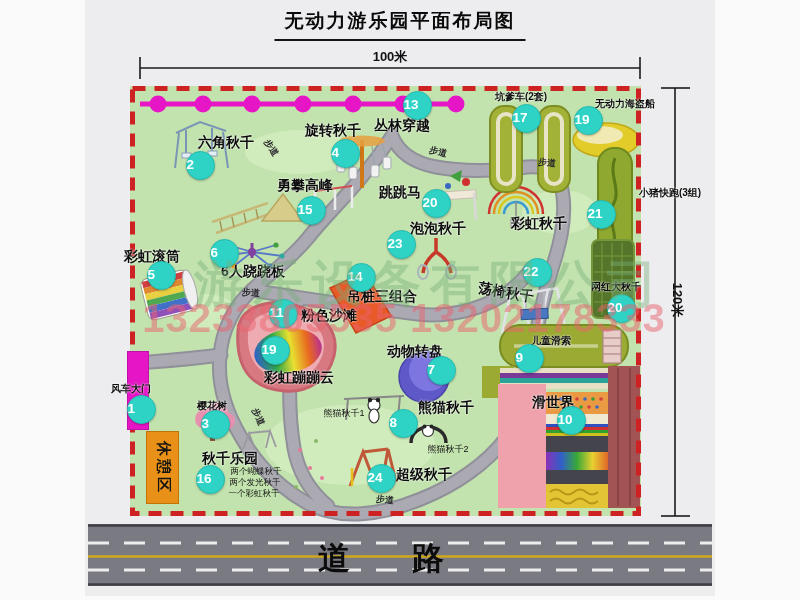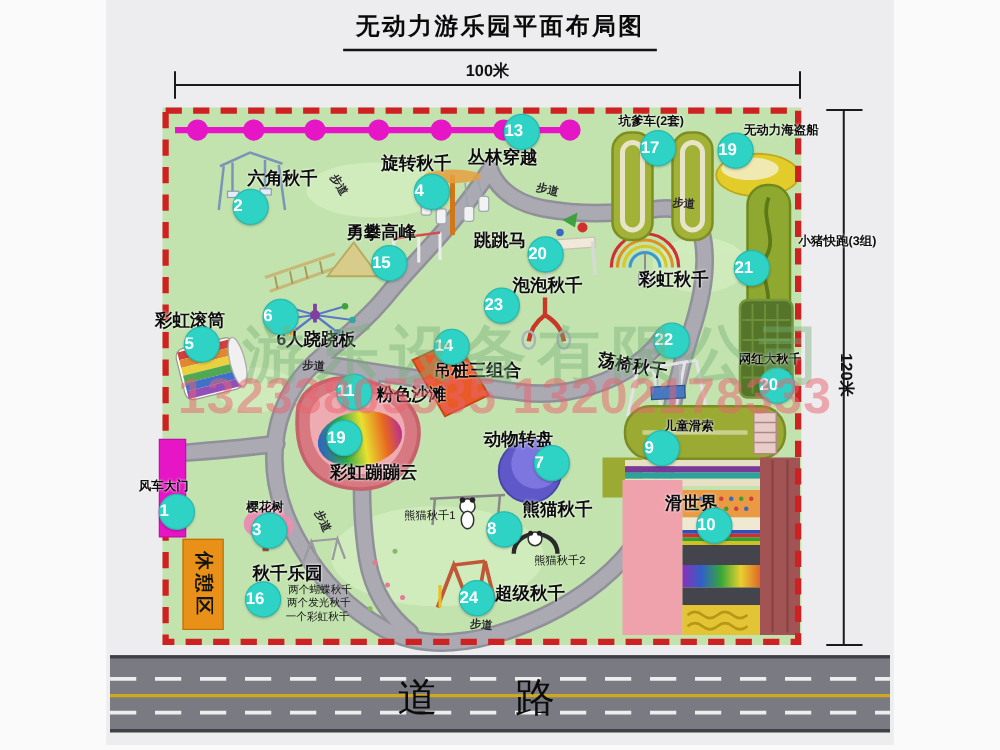--- a/index.html
+++ b/index.html
@@ -16,21 +16,21 @@
   .tiny{position:absolute;transform:translate(-50%,-50%);font-size:8.5px;font-weight:normal;color:#111;
         white-space:nowrap;z-index:30;}
   #title{position:absolute;left:50%;top:8px;transform:translateX(-50%);font-size:19px;font-weight:bold;
          letter-spacing:2px;color:#0a0a0a;border-bottom:2.5px solid #141414;padding:0 10px 5px;z-index:40;}
   #dimTop{position:absolute;left:390px;top:57px;transform:translate(-50%,-50%);font-size:13px;font-weight:bold;color:#111;z-index:40;}
   #dimRight{position:absolute;left:677px;top:300px;transform:translate(-50%,-50%) rotate(90deg);font-size:13px;font-weight:bold;color:#111;z-index:40;}
   #gate{position:absolute;left:128px;top:352px;width:20px;height:77px;background:#e616c6;z-index:20;box-shadow:0 0 0 1px #c010aa;}
   #rest{position:absolute;left:146px;top:431px;width:31px;height:71px;background:#e89018;border:1px solid #c07408;z-index:20;}
   #rest span{position:absolute;left:50%;top:50%;transform:translate(-50%,-50%) rotate(90deg);
              font-size:15px;font-weight:bold;color:#15150f;letter-spacing:3px;white-space:nowrap;}
-  #roadLbl{position:absolute;left:318px;top:537px;font-size:32px;font-weight:normal;color:#0c0c0c;letter-spacing:62px;z-index:40;}
+  #roadLbl{position:absolute;left:318px;top:537px;font-size:32px;font-weight:bold;color:#0c0c0c;letter-spacing:62px;z-index:40;}
   #wmCo{position:absolute;left:430px;top:284px;transform:translate(-50%,-50%);font-size:50px;font-weight:bold;
         letter-spacing:9px;color:rgba(118,173,118,.42);white-space:nowrap;z-index:50;}
   #wmPh{position:absolute;left:404px;top:318px;transform:translate(-50%,-50%);font-size:40px;font-weight:bold;
         color:rgba(233,97,110,.5);white-space:nowrap;z-index:50;letter-spacing:1px;}
   .rot10{transform:translate(-50%,-50%) rotate(10deg);}
 </style>
 </head>
 <body>
 
 <div id="stage">

